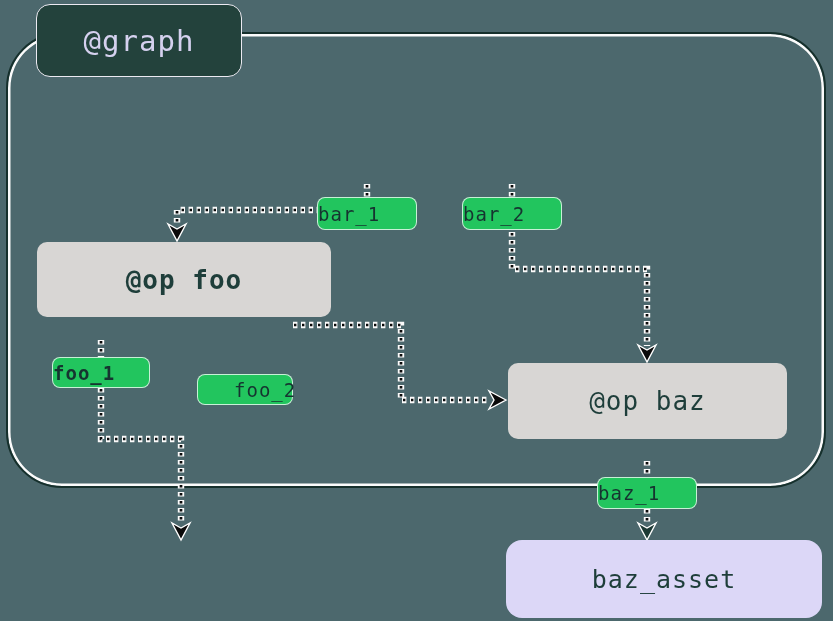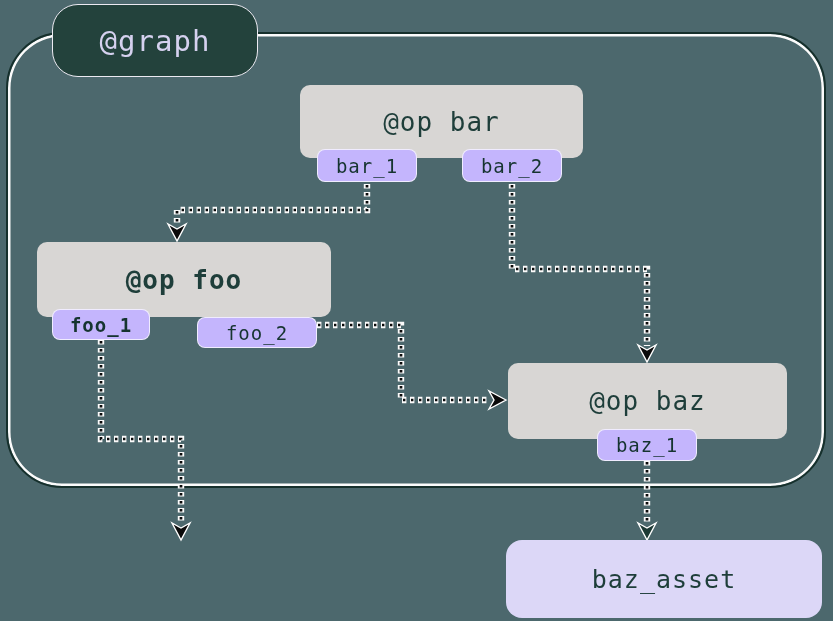--- a/index.html
+++ b/index.html
@@ -25,53 +25,53 @@
     border-radius: 56px;
     box-shadow: inset 0 0 0 2.5px #fbfbfb;
     background: transparent;
   }
 
   .graph-label {
     left: 36px; top: 4px;
     width: 206px; height: 73px;
     background: #23423c;
     border: 1.5px solid #eceaf2;
-    border-radius: 26px;
+    border-radius: 14px;
     display: flex; align-items: center; justify-content: center;
     color: #d5d1ef;
     font-size: 29px;
     letter-spacing: 1px;
-    margin-left: 16px;
   }
 
   .op-body {
     background: #d8d6d4;
     border-radius: 10px;
     display: flex; align-items: center; justify-content: center;
     color: #1e3e3a;
     font-size: 26px;
     letter-spacing: 1px;
   }
   .op-bar  { left: 300px; top: 85px;  width: 283px; height: 73px; }
   .op-foo  { left: 37px;  top: 242px; width: 294px; height: 75px; font-weight: bold; }
   .op-baz  { left: 508px; top: 363px; width: 279px; height: 76px; }
 
   .tab {
-    background: #c4b5fd;
+    background: #22c55e;
     border: 1px solid rgba(255,255,255,0.75);
     border-radius: 8px;
-    display: flex; align-items: center; justify-content: center;
+    display: flex; align-items: center; 
     color: #163430;
     font-size: 19px;
     letter-spacing: 1px;
+    margin-top: 48px;
   }
   .tab-bar1 { left: 317px; top: 149px; width: 100px; height: 33px; }
   .tab-bar2 { left: 462px; top: 149px; width: 100px; height: 33px; }
   .tab-foo1 { left: 52px;  top: 309px; width: 98px;  height: 31px; font-weight: bold; }
-  .tab-foo2 { left: 197px; top: 317px; width: 120px;  height: 31px; }
+  .tab-foo2 { left: 197px; top: 326px; width: 96px;  height: 31px; padding-left: 36px; }
   .tab-baz1 { left: 597px; top: 429px; width: 100px; height: 32px; }
 
   .asset {
     background: #dcd7f7;
     border-radius: 16px;
     display: flex; align-items: center; justify-content: center;
     color: #1e3e3a;
     font-size: 25px;
     letter-spacing: 1px;
   }
@@ -140,23 +140,20 @@
       <path class="wire-casing" d="M647 461 V524"></path>
       <path class="wire" d="M647 461 V524"></path>
       <polygon class="arrow arrow-dark" points="647,540 638,523 647,528 656,523"></polygon>
     </g>
   </svg>
 
   <div class="abs graph-label">
     <span>@graph</span>
   </div>
 
-  <div class="abs op-body op-bar">
-    <span>@op bar</span>
-  </div>
   <div class="abs tab tab-bar1">
     <span>bar_1</span>
   </div>
   <div class="abs tab tab-bar2">
     <span>bar_2</span>
   </div>
 
   <div class="abs op-body op-foo">
     <span>@op foo</span>
   </div>

